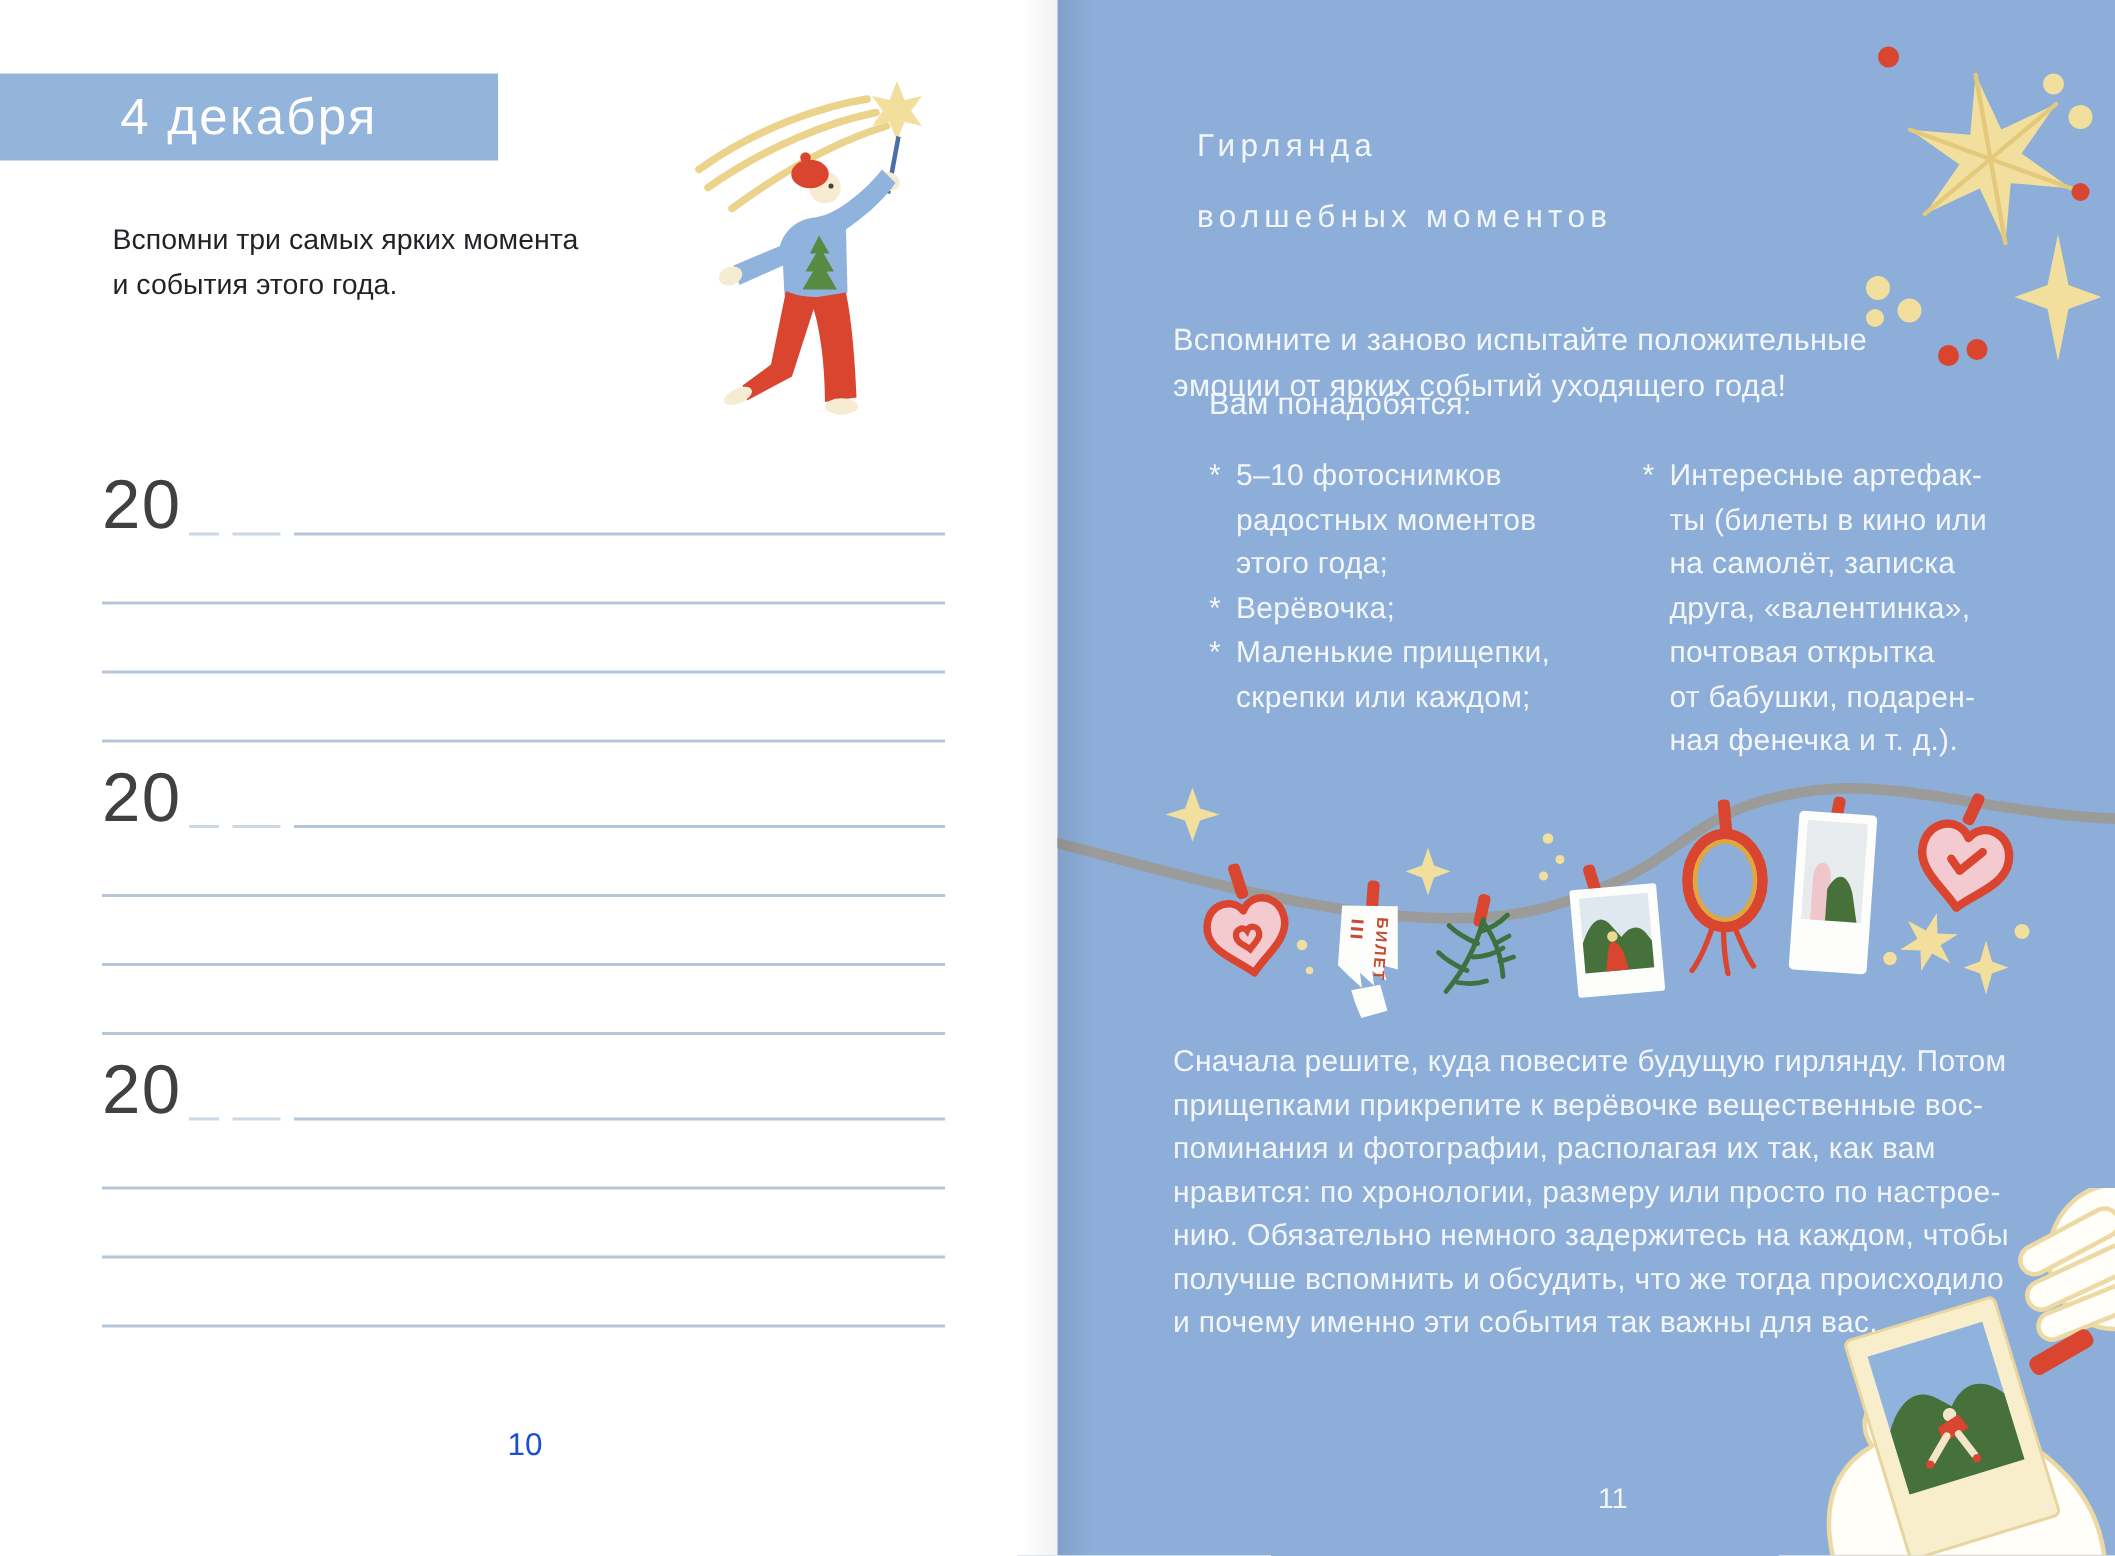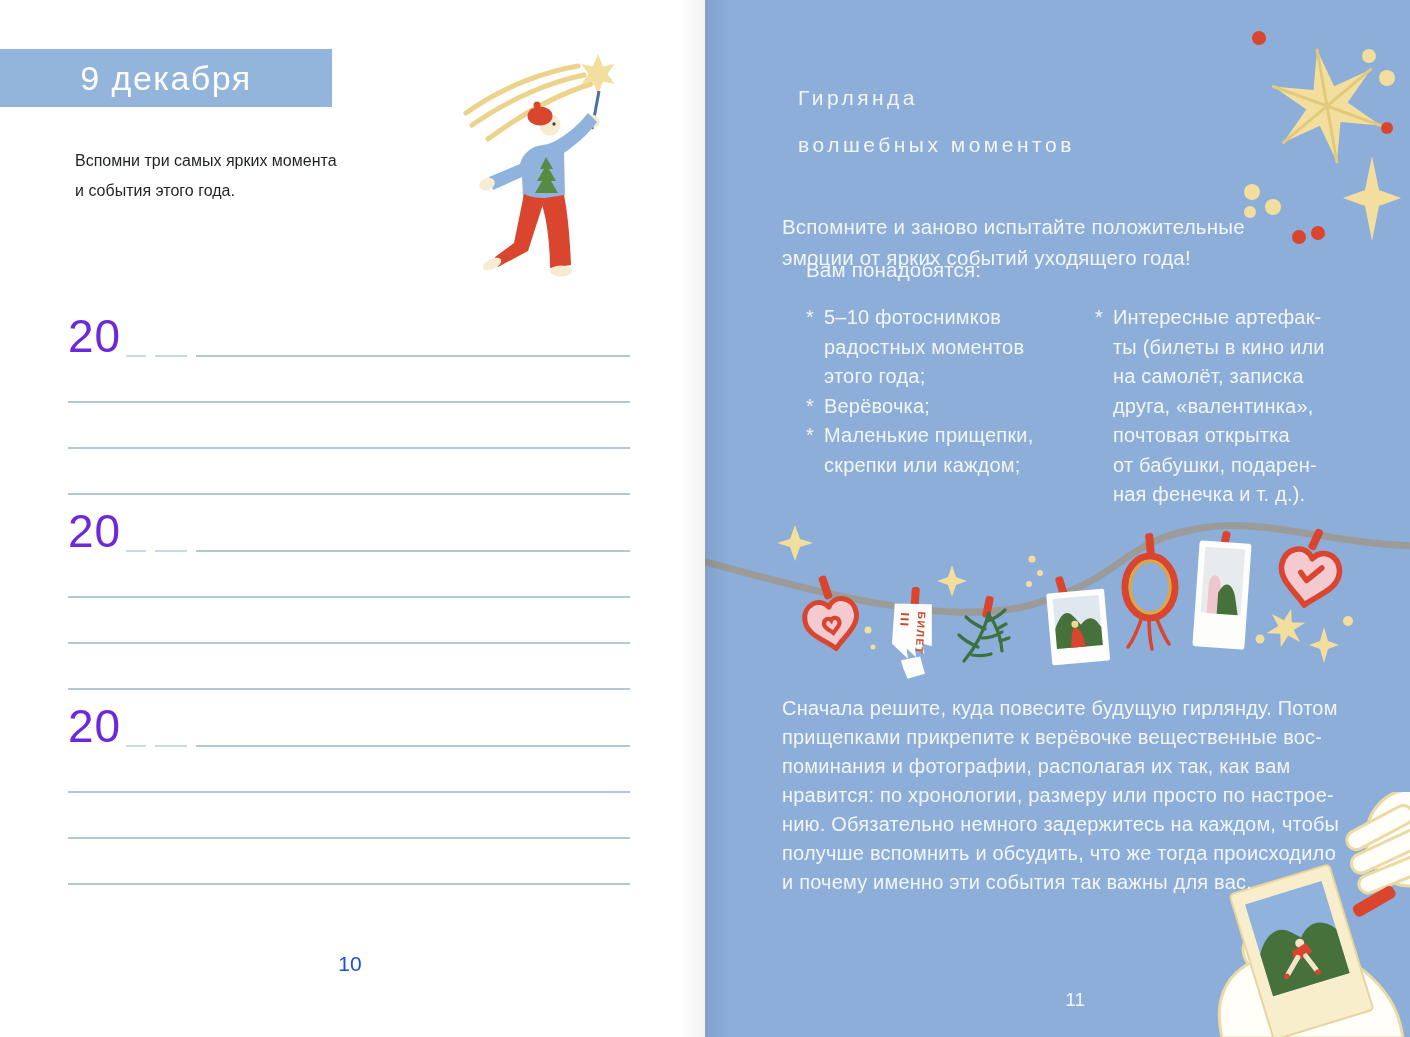--- a/index.html
+++ b/index.html
@@ -12,25 +12,25 @@
   .page-left{position:absolute;left:0;top:0;width:705px;height:1037px;background:#ffffff;}
   .spine-shadow{position:absolute;left:681px;top:0;width:24px;height:1037px;
     background:linear-gradient(to right,rgba(0,0,0,0),rgba(0,0,0,.05));}
   .date-box{
     position:absolute;left:0;top:49px;width:332px;height:58px;background:#93b5db;
     display:flex;align-items:center;justify-content:center;
   }
   .date-box span{color:#fdfdfd;font-size:34px;letter-spacing:1.5px;}
   .prompt{
     position:absolute;left:75px;top:146px;width:360px;margin:0;
-    font-size:16px;line-height:30px;color:#1f2227;white-space:pre-line;
+    font-size:19px;line-height:30px;color:#1f2227;white-space:pre-line;
   }
   .entry{position:absolute;left:68px;width:562px;}
   .entry-first{display:flex;align-items:flex-end;height:47px;}
-  .year{font-size:46px;line-height:.92;color:#6d28d9;font-weight:300;letter-spacing:1px;margin-right:5px;text-align:right;}
+  .year{font-size:46px;line-height:.92;color:#404040;font-weight:300;letter-spacing:1px;margin-right:5px;text-align:right;}
   .dash{height:4px;border-bottom:2px solid #cbd8e6;}
   .dash.d1{width:20px;}
   .dash.d2{width:32px;margin-left:9px;}
   .longline{flex:1;height:4px;border-bottom:2px solid #b5c6d8;margin-left:9px;}
   .wline{height:44px;border-bottom:2px solid #b5c6d8;}
   .pageno-left{position:absolute;left:330px;top:952px;width:40px;text-align:center;
     font-size:21px;color:#1d4ed8;}
   
   .page-right{position:absolute;left:705px;top:0;width:705px;height:1037px;background:#8caed8;}
   .page-right::before{content:"";position:absolute;left:0;top:0;bottom:0;width:24px;
@@ -50,21 +50,21 @@
   .illu{position:absolute;z-index:1;}
 </style>
 </head>
 <body>
 
 <div class="spread">
 
   <section class="page-left">
 
     <div class="date-box">
-      <span>9 декабря</span>
+      <span>4 декабря</span>
     </div>
 
     <p class="prompt">Вспомни три самых ярких момента
 и события этого года.</p>
 
     <svg class="illu" style="left:450px;top:45px" width="200" height="250" viewBox="0 0 200 250">
       <g fill="none" stroke="#ebd38b" stroke-width="5" stroke-linecap="round">
         <path d="M16,68 C55,40 98,26 128,21"></path>
         <path d="M22,80 C62,52 104,36 134,30"></path>
         <path d="M38,94 C76,66 112,48 141,39"></path>

